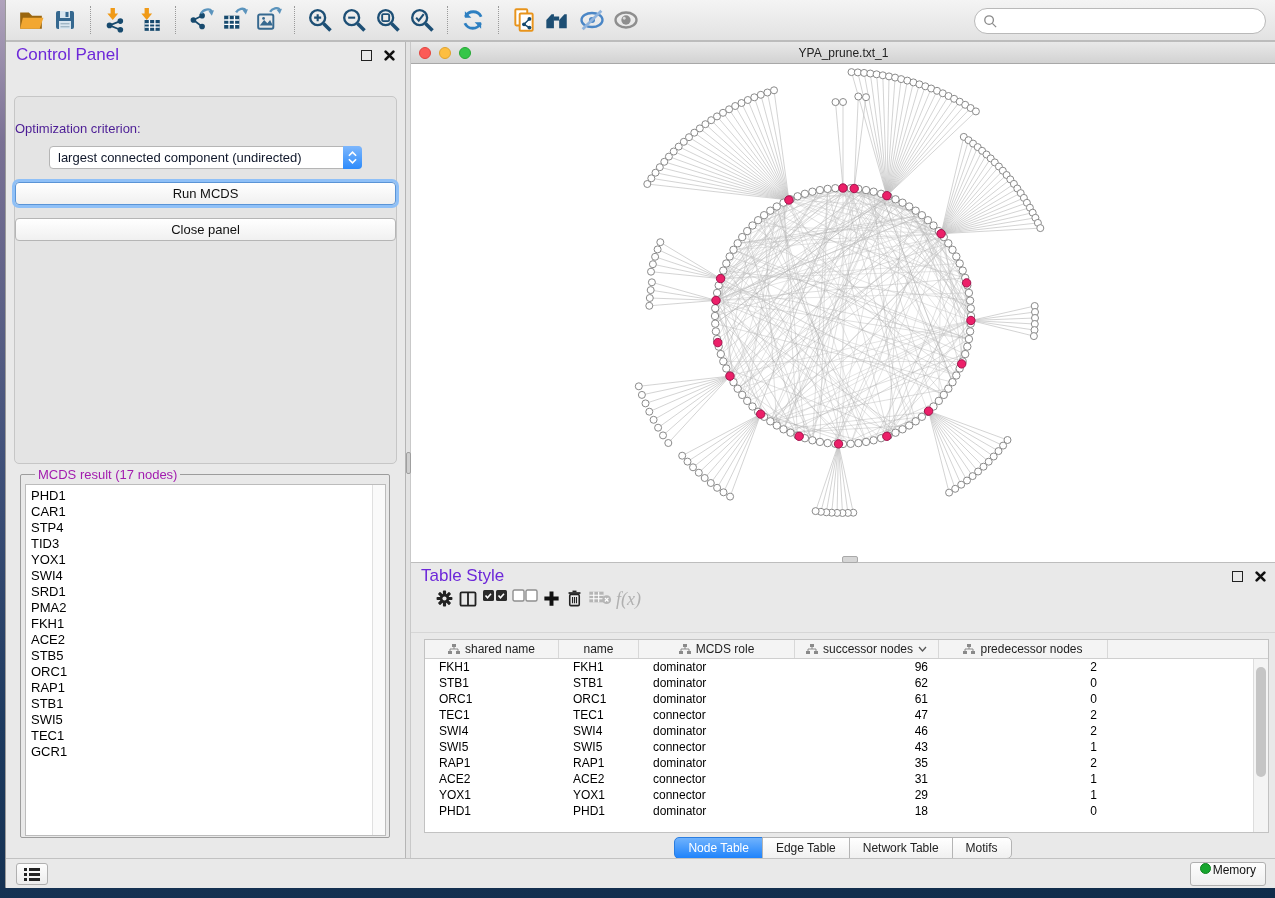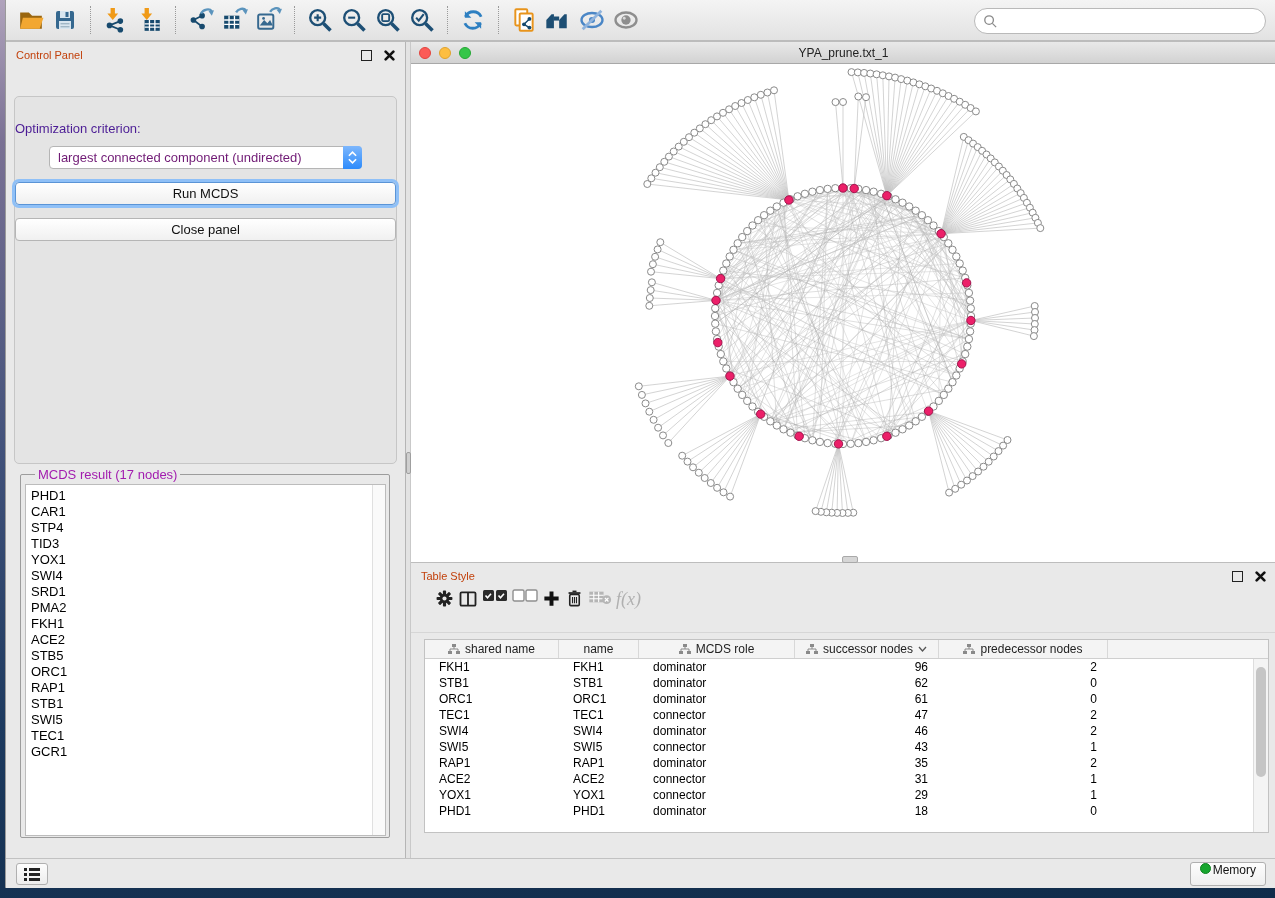--- a/index.html
+++ b/index.html
@@ -26,21 +26,21 @@
     position:absolute; right:10px; top:8px; width:292px; height:26px;
     background:#fff; border:1px solid #b9b9b9; border-radius:13px;
     display:flex; align-items:center; padding-left:8px;
   }
   .searchbox input { border:none; outline:none; flex:1; font-size:13px; background:transparent; padding-left:6px; font-family:"Liberation Sans",sans-serif;}
   
   .control-panel { position:absolute; left:0; top:42px; width:399px; height:816px; background:#e9e9e9; }
   .vsplit { position:absolute; left:399px; top:42px; width:6px; height:816px; background:#e3e3e3; border-left:1px solid #b5b5b5; border-right:1px solid #c9c9c9; }
   .vgrip { position:absolute; left:0; top:410px; width:5px; height:22px; background:#cfcfcf; border:1px solid #9f9f9f; border-radius:2px; }
   .panel-head { height:26px; display:flex; align-items:center; padding:0 10px; }
-  .panel-title { font-size:11px; color:#c2410c; }
+  .panel-title { font-size:17px; color:#6d28d9; }
   .panel-head .spacer { flex:1; }
   .float-ico { width:11px; height:11px; border:1.5px solid #222; margin-right:12px; }
   .close-ico svg { display:block; }
   .tabs-row { display:flex; justify-content:center; margin-top:6px; position:relative; z-index:2; }
   .seg button {
     font-family:"Liberation Sans",sans-serif; font-size:12px; color:#222;
     background:linear-gradient(#ffffff,#f0f0f0); border:1px solid #b4b4b4;
     padding:3px 13px; margin-left:-1px; cursor:default;
   }
   .seg button:first-child { border-radius:5px 0 0 5px; }
@@ -48,21 +48,21 @@
   .seg button.active { background:linear-gradient(#6fb2fd,#1f83fb); color:#fff; border-color:#2a7de0; }
   .tab-content {
     position:absolute; left:8px; top:54px; width:383px; height:368px;
     background:#e4e4e4; border:1px solid #c6c6c6; border-radius:5px;
   }
   .opt-label { text-align:left; font-size:13px; color:#4c1d95; margin-top:24px; }
   .selectbox {
     margin:10px auto 0; width:313px; height:23px; background:#fff;
     border:1px solid #b5b5b5; border-radius:4px; display:flex; align-items:center; position:relative;
   }
-  .selectbox .val { flex:1; font-size:13px; color:#701a75; padding-left:8px; white-space:nowrap; }
+  .selectbox .val { flex:1; font-size:13px; color:#0f172a; padding-left:8px; white-space:nowrap; }
   .stepper {
     width:19px; height:23px; margin-right:-1px; border-radius:0 4px 4px 0;
     background:linear-gradient(#7db7fd,#2d8bfb); display:flex; flex-direction:column; align-items:center; justify-content:center; gap:1px;
   }
   .btn-row { display:flex; justify-content:center; gap:13px; margin-top:13px;flex-direction:column; }
   .mac-btn {
     font-family:"Liberation Sans",sans-serif; font-size:13px; color:#111;
     background:linear-gradient(#ffffff,#f0f0f0); border:1px solid #b5b5b5; border-radius:4px;
     padding:3px 14px; cursor:default;
   }
@@ -1169,20 +1169,23 @@
             <span class="td-l">PHD1</span>
             <span class="td-l">dominator</span>
             <span class="td-r">18</span>
             <span class="td-r">0</span>
           </div>
         </div>
       <div class="tbl-scroll">
           <div class="tbl-thumb"></div>
         </div>
     </div>
+    <div class="tp-tabs">
+        <div class="seg" id="tp-tabs"><button class="active">Node Table</button><button>Edge Table</button><button>Network Table</button><button>Motifs</button></div>
+      </div>
   </div>
 
   <div class="statusbar">
     <div class="list-btn">
       <svg width="16" height="13" viewBox="0 0 16 13">
           <g fill="#222">
             <rect x="0" y="0" width="3" height="3"></rect>
             <rect x="5" y="0" width="11" height="3"></rect>
             <rect x="0" y="5" width="3" height="3"></rect>
             <rect x="5" y="5" width="11" height="3"></rect>

